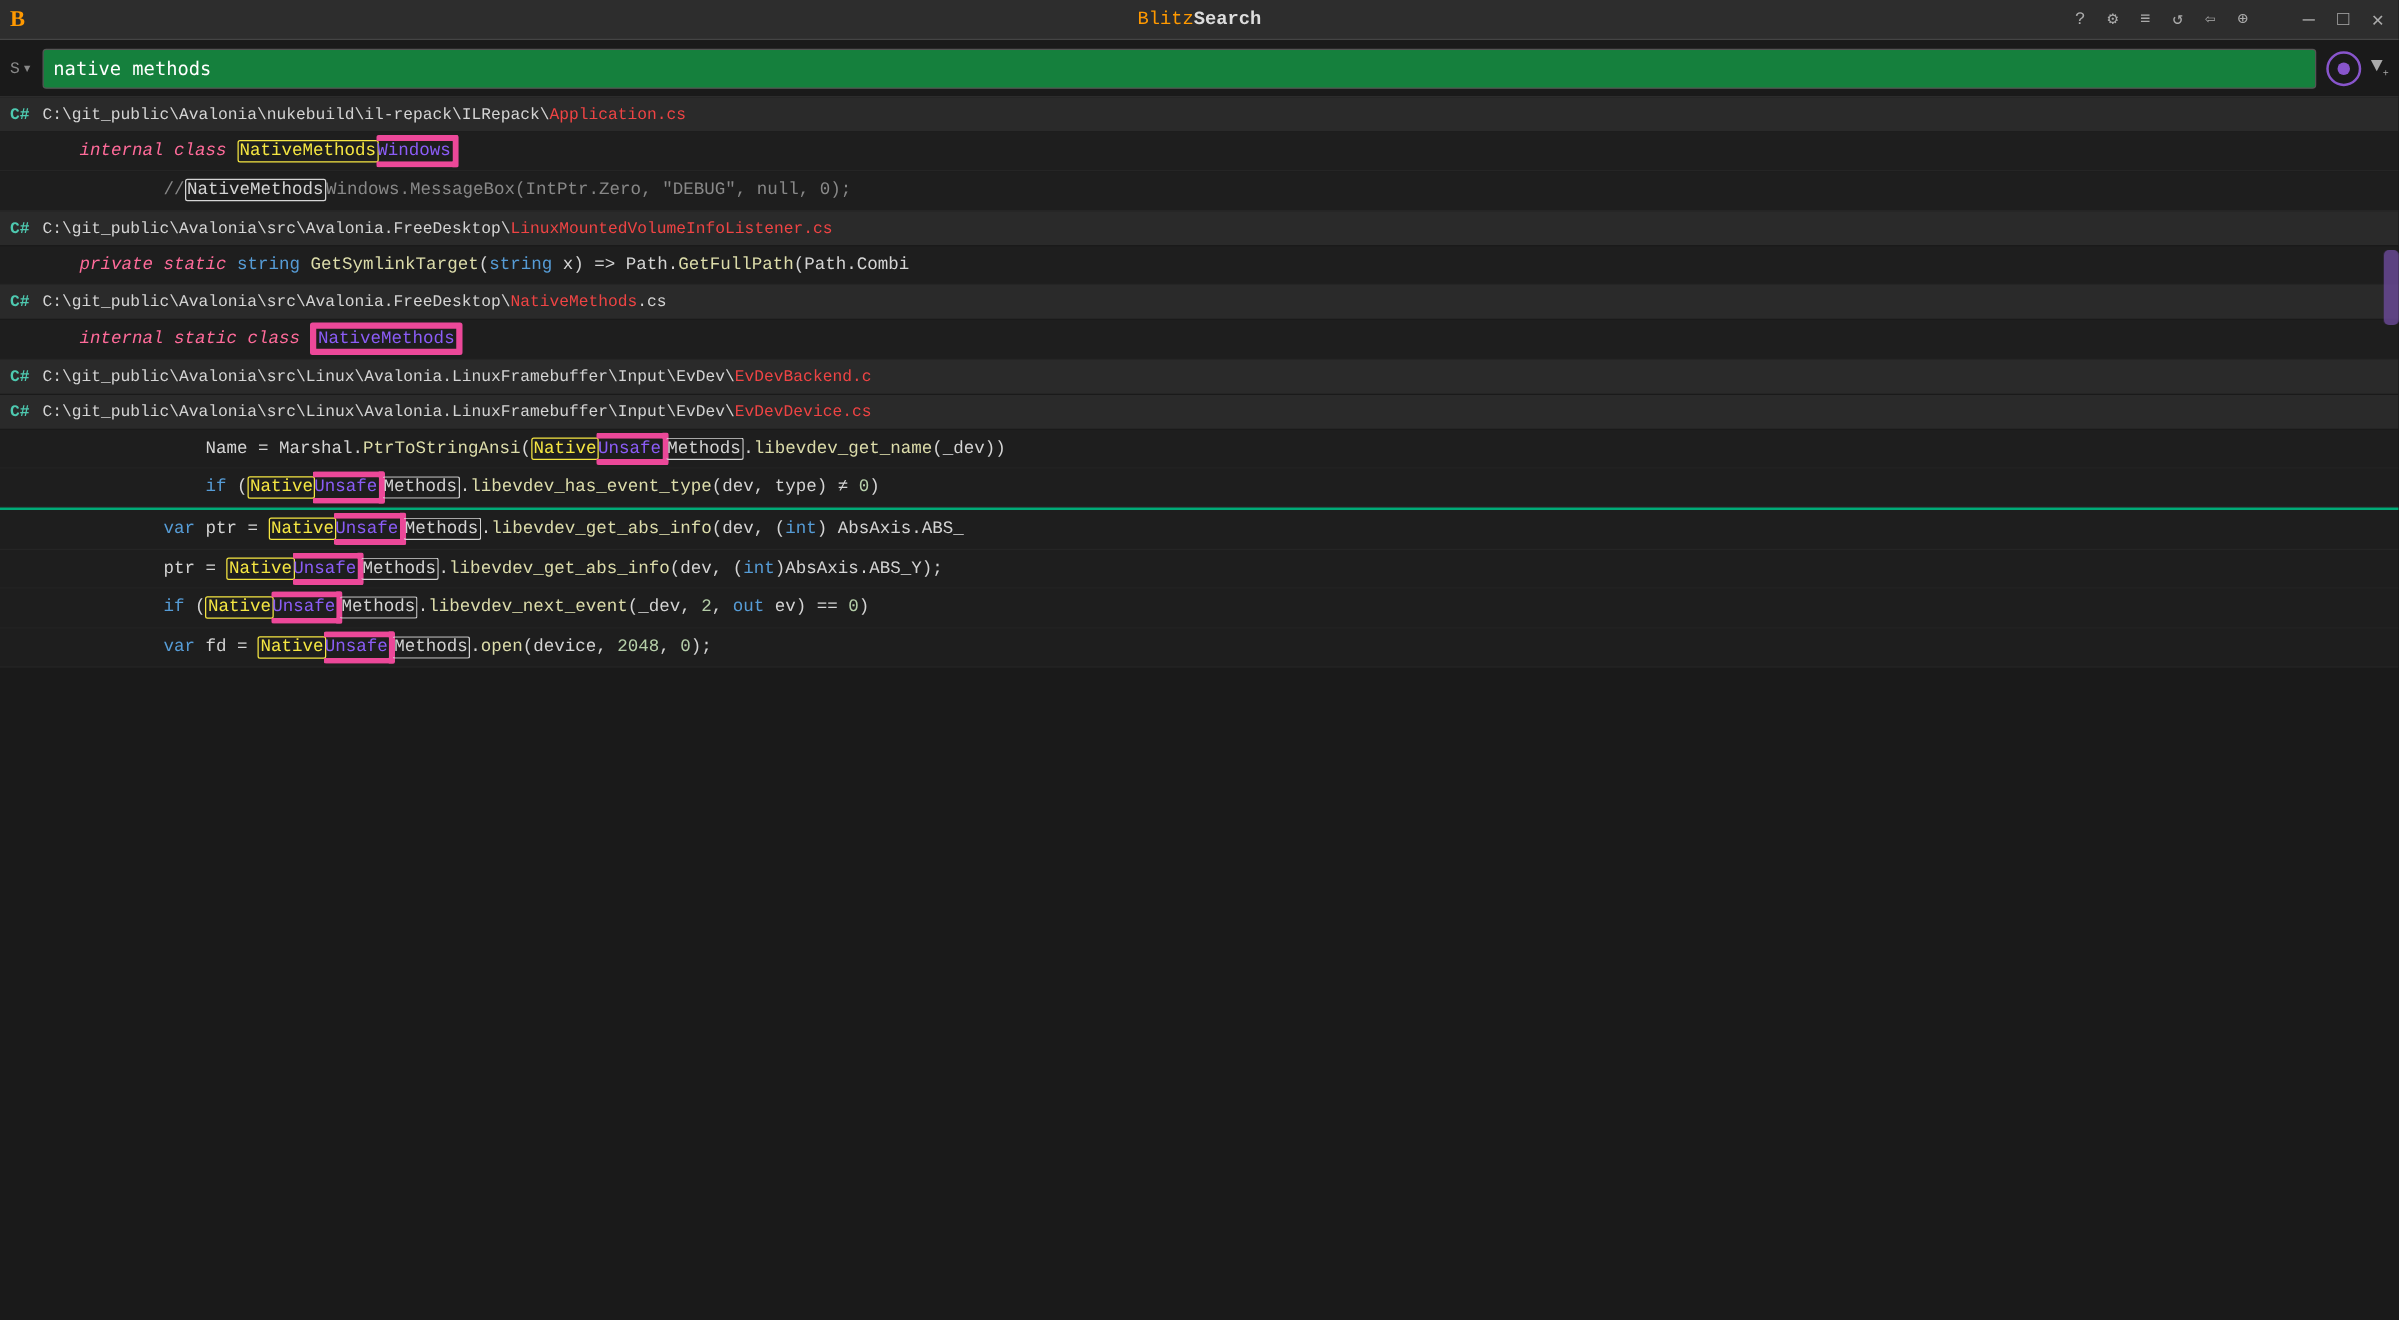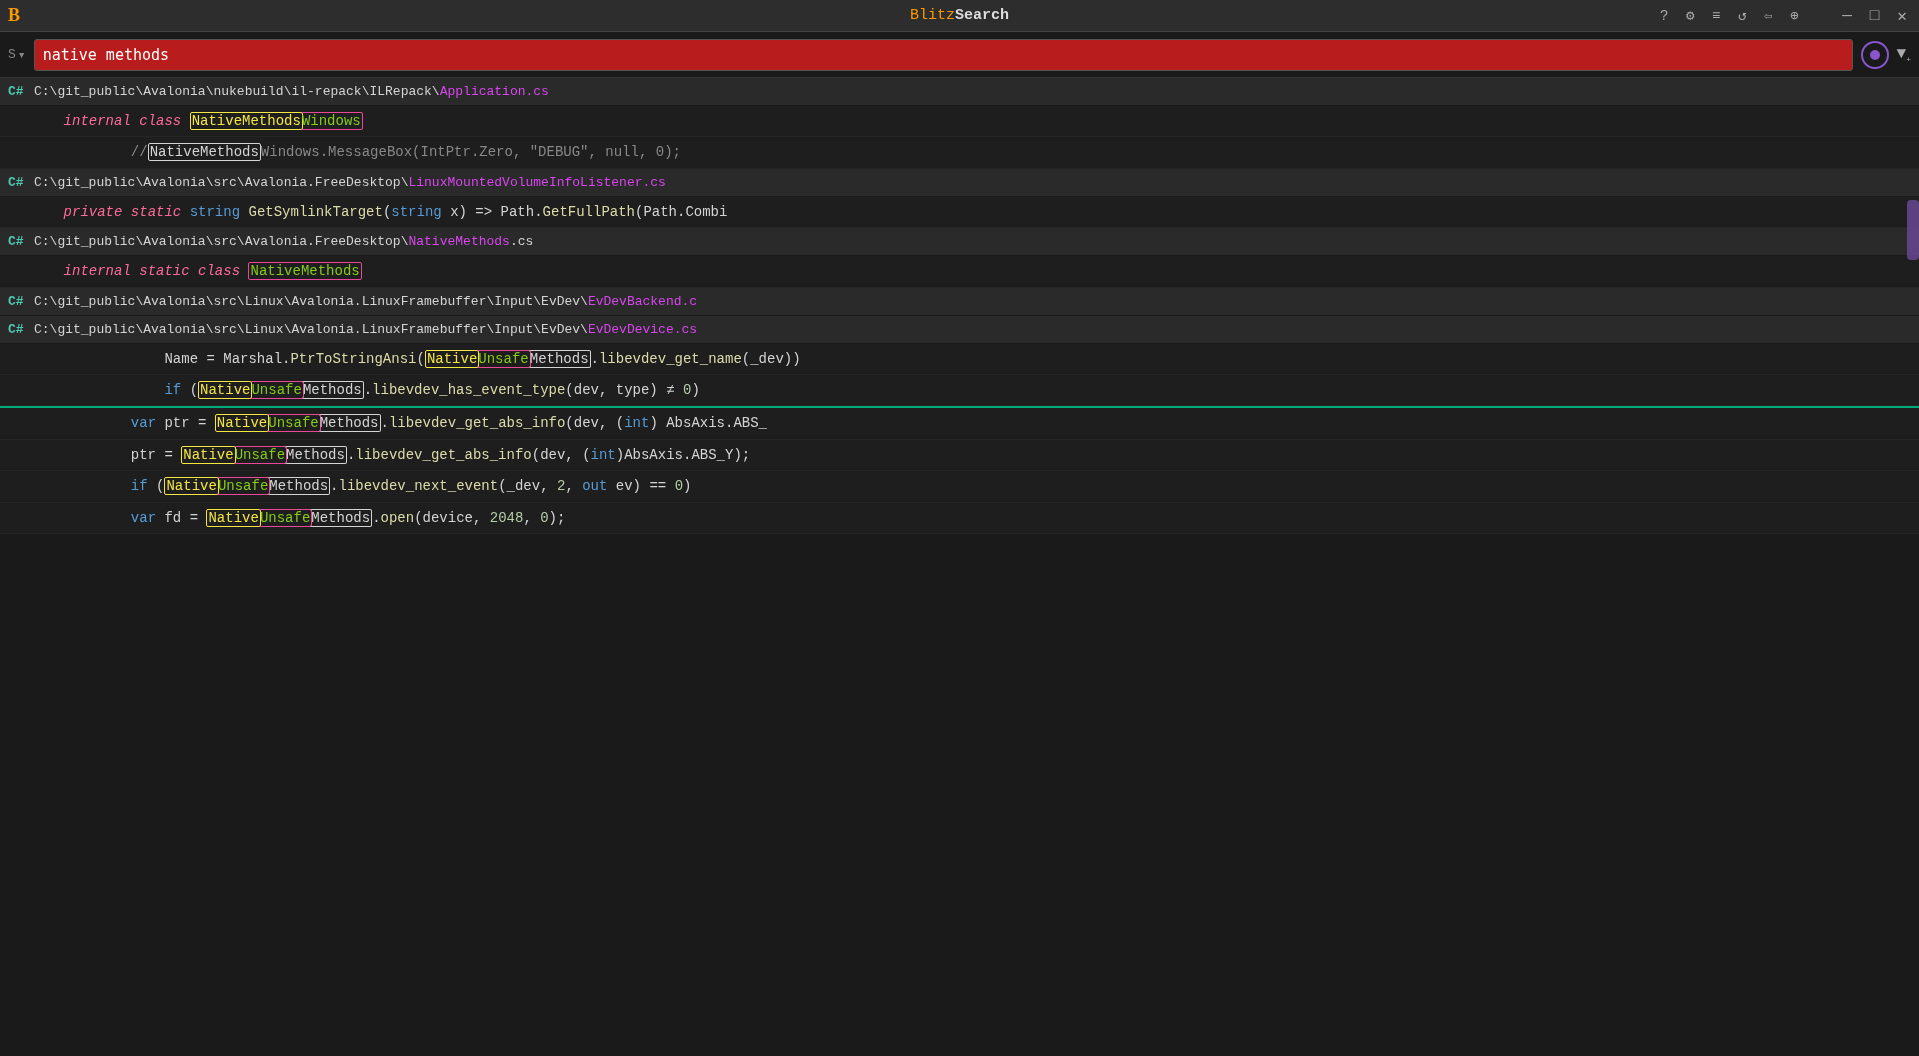--- a/index.html
+++ b/index.html
@@ -75,21 +75,21 @@
     .search-type-btn {
       color: #888;
       font-size: 13px;
       cursor: pointer;
       display: flex;
       align-items: center;
       gap: 2px;
     }
     .search-input-wrapper {
       flex: 1;
-      background: #b91c1c;
+      background: #15803d;
       border: 1px solid #555;
       border-radius: 3px;
       height: 32px;
       display: flex;
       align-items: center;
       padding: 0 8px;
     }
     .search-input {
       background: transparent;
       border: none;
@@ -146,21 +146,21 @@
       color: #4ec9b0;
       font-weight: bold;
       font-size: 13px;
       min-width: 20px;
     }
     .file-path {
       color: #d4d4d4;
       font-size: 13px;
     }
     .file-name-highlight {
-      color: #d946ef;
+      color: #ef4444;
       font-family: Liberation Mono, monospace;
     }
 
     
     .code-line {
       padding: 4px 8px 4px 30px;
       background: #1e1e1e;
       line-height: 1.6;
       white-space: pre;
       font-size: 14px;
@@ -180,22 +180,22 @@
       border-radius: 2px;
       padding: 0 1px;
     }
     .hl-yellow {
       color: #f5e642;
       border: 1px solid #f5e642;
       border-radius: 2px;
       padding: 0 1px;
     }
     .hl-cyan {
-      color: #84cc16;
-      border: 1px solid #ec4899;
+      color: #8b5cf6;
+      border: 5px solid #ec4899;
       border-radius: 2px;
       padding: 0 1px;
     }
     .method { color: #dcdcaa; }
     .number { color: #b5cea8; }
     .operator { color: #d4d4d4; }
     .blue { color: #569cd6; }
 
     
     .results::-webkit-scrollbar { width: 8px; }

